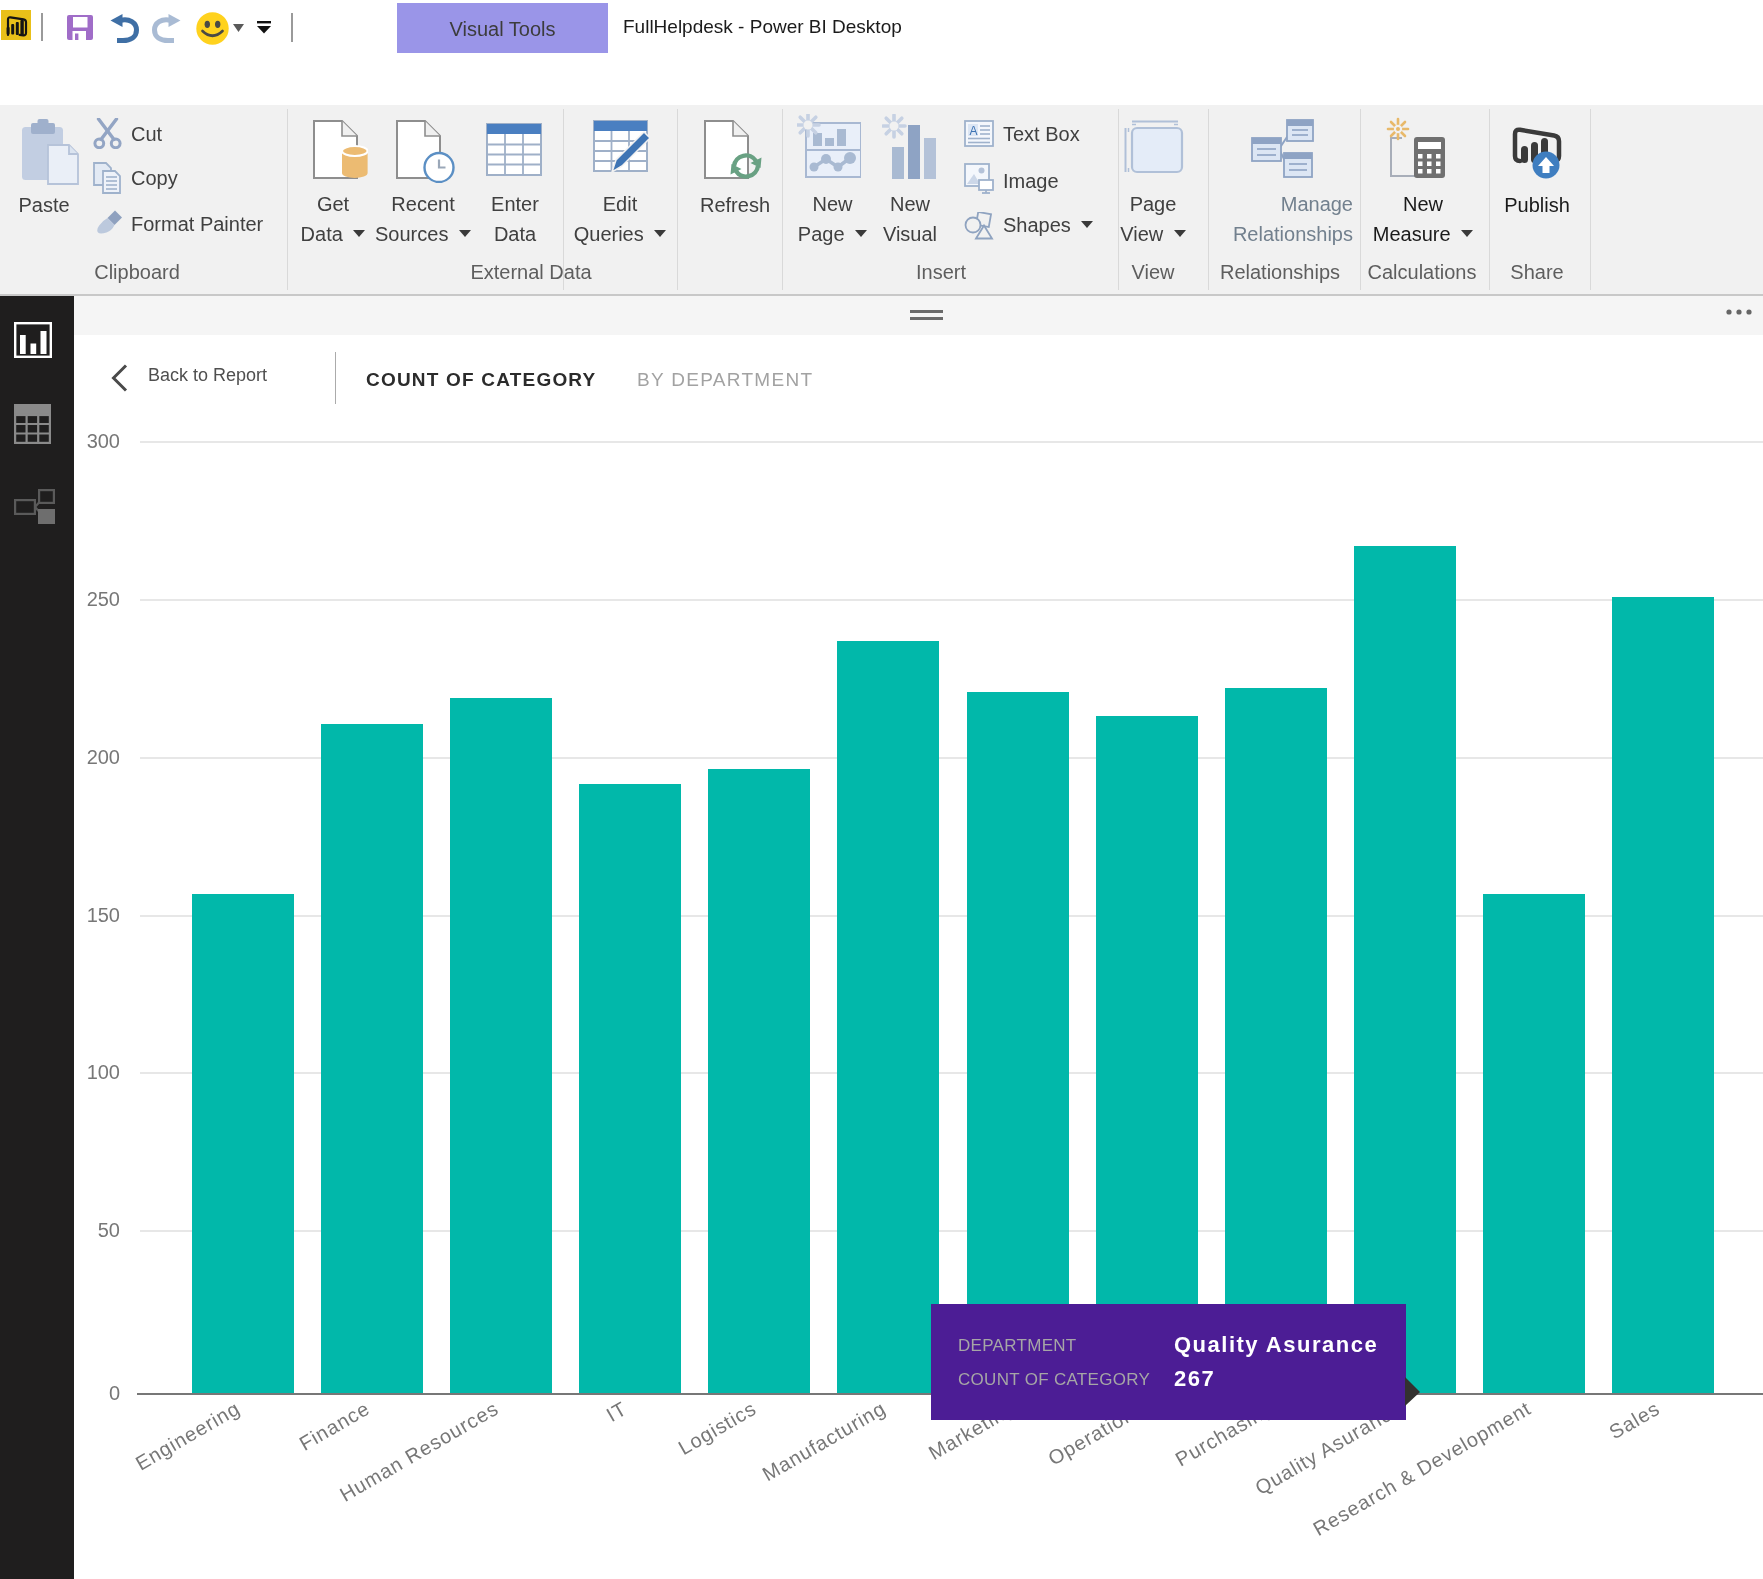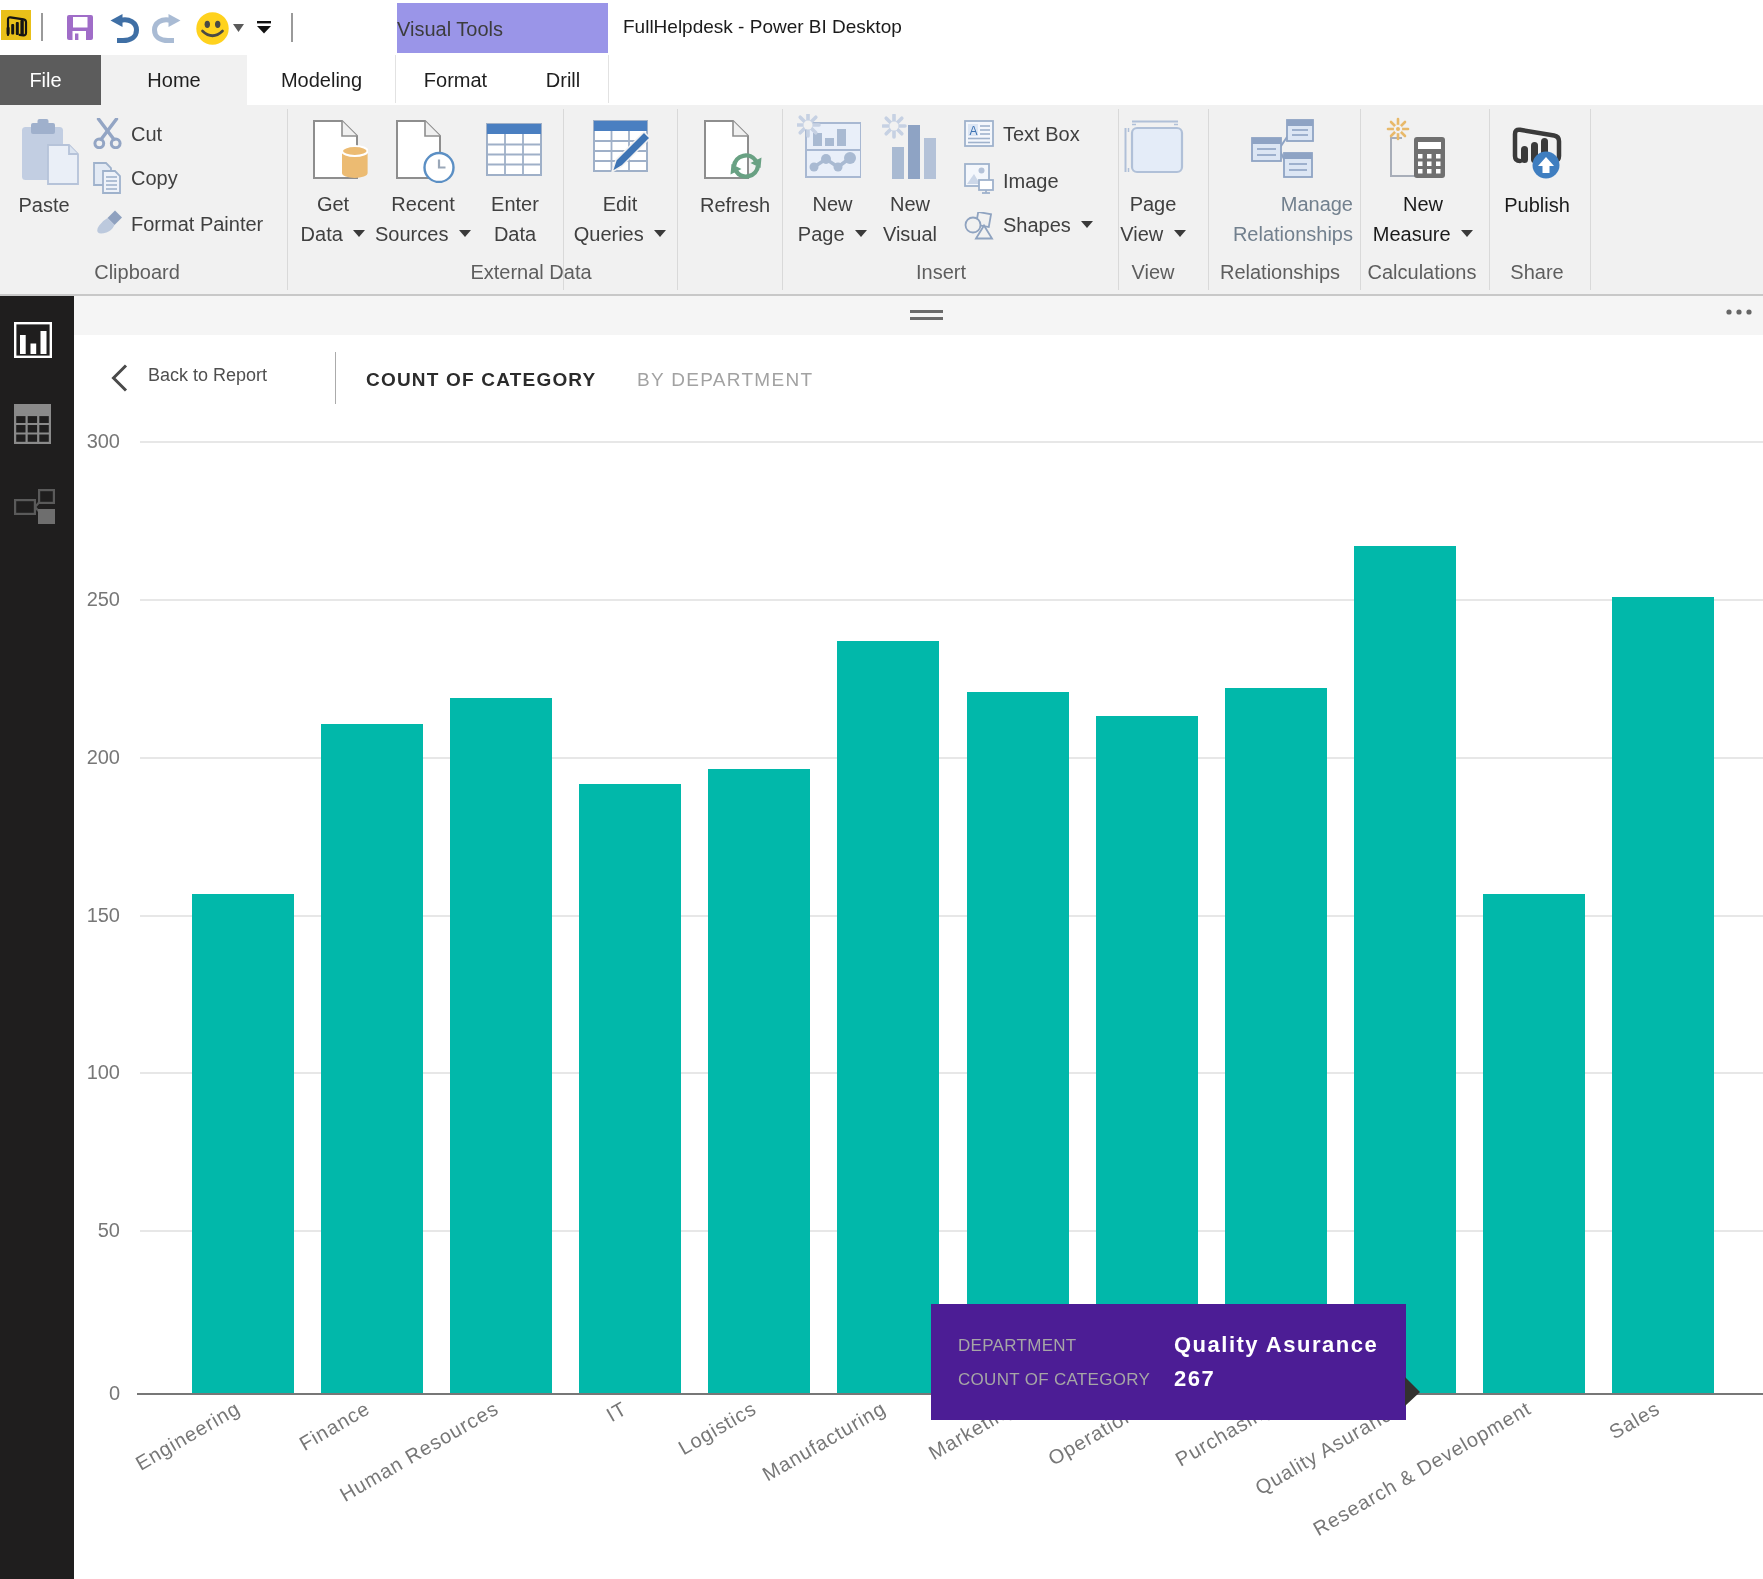--- a/index.html
+++ b/index.html
@@ -2,21 +2,21 @@
 <html><head>
 <meta charset="utf-8">
 <style>
 * { margin:0; padding:0; box-sizing:border-box; }
 html,body { width:1763px; height:1579px; background:#fff; font-family:"Liberation Sans", sans-serif; overflow:hidden; }
 .abs { position:absolute; }
 #page { position:relative; width:1763px; height:1579px; }
 
 
 #titlebar { position:absolute; left:0; top:0; width:1763px; height:55px; background:#fff; }
-#vtools { position:absolute; left:397px; top:3px; width:211px; height:50px; background:#9a95e8; color:#3c3c3c; font-size:20px; line-height:52px; }
+#vtools { position:absolute; left:397px; top:3px; width:211px; height:50px; background:#9a95e8; color:#3c3c3c; font-size:20px; text-align:center; line-height:52px; }
 #apptitle { position:absolute; left:623px; top:16px; font-size:19px; color:#1b1b1b; }
 .vsep { position:absolute; width:2px; background:#9a9a9a; }
 
 
 #tabrow { position:absolute; left:0; top:55px; width:1763px; height:50px; background:#fff; }
 .tab { position:absolute; top:0; height:50px; font-size:20px; color:#1e1e1e; text-align:center; line-height:50px; }
 #tab-file { left:0; width:101px; background:#5c5c5c; color:#fff; text-indent:-10px; }
 #tab-home { left:101px; width:146px; background:#f1f1f1; }
 #tab-modeling { left:247px; width:149px; }
 #tab-format { left:396px; width:109px; text-indent:10px; }
@@ -58,29 +58,20 @@
 <body>
 <div id="page">
 
   <div id="titlebar">
     <div class="vsep" style="left:41px; top:13px; height:28px;"></div>
     <div class="vsep" style="left:291px; top:13px; height:29px;"></div>
     <div id="vtools">Visual Tools</div>
     <div id="apptitle">FullHelpdesk - Power BI Desktop</div>
   </div>
 
-  <div id="tabrow">
-    <div style="position:absolute; left:395px; top:0; width:1px; height:48px; background:#e2e2e2;"></div>
-    <div style="position:absolute; left:608px; top:0; width:1px; height:48px; background:#e2e2e2;"></div>
-    <div class="tab" id="tab-file">File</div>
-    <div class="tab" id="tab-home">Home</div>
-    <div class="tab" id="tab-modeling">Modeling</div>
-    <div class="tab" id="tab-format">Format</div>
-    <div class="tab" id="tab-drill">Drill</div>
-  </div>
 
   <div id="ribbon">
     <div class="gsep" style="left:287px"></div>
     <div class="gsep" style="left:563px"></div>
     <div class="gsep" style="left:677px"></div>
     <div class="gsep" style="left:782px"></div>
     <div class="gsep" style="left:1118px"></div>
     <div class="gsep" style="left:1208px"></div>
     <div class="gsep" style="left:1360px"></div>
     <div class="gsep" style="left:1489px"></div>

